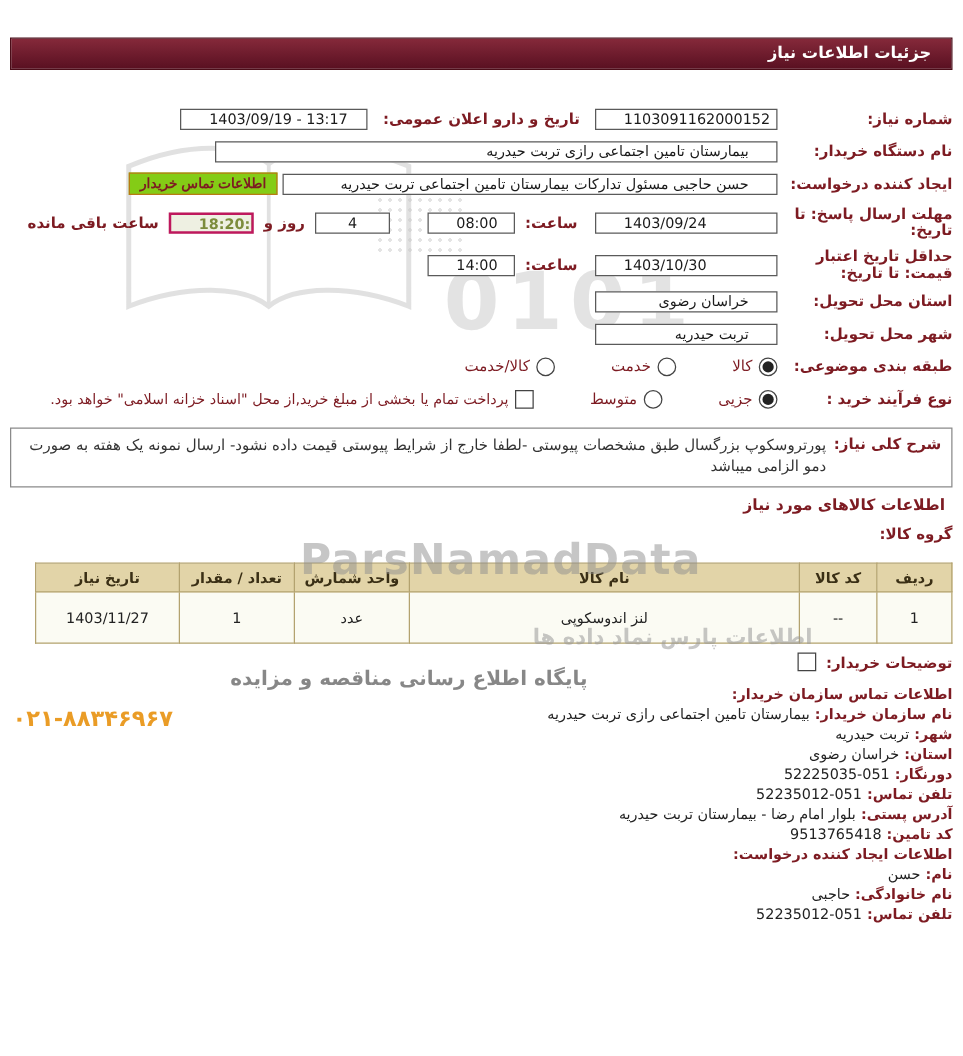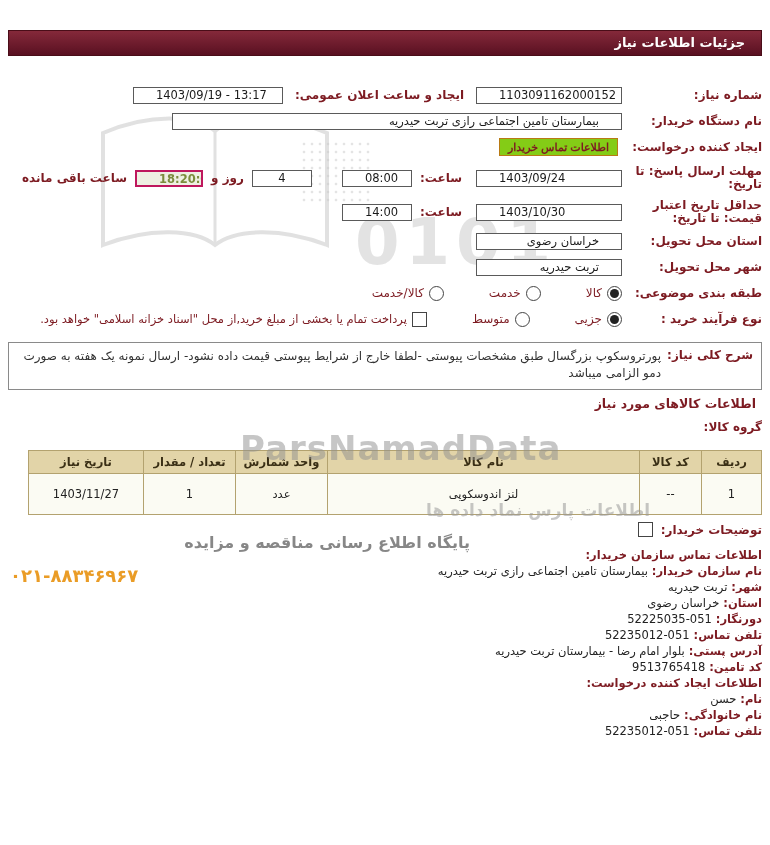--- a/index.html
+++ b/index.html
@@ -72,31 +72,32 @@
   <div class="wm-under wm-digits">0101</div>
   <div class="wm-under wm-dots"></div>
 
   <div class="titlebar">جزئیات اطلاعات نیاز</div>
 
   <div class="form-rows">
 
     <div class="row">
       <span class="lbl col">شماره نیاز:</span>
       <div class="box w146 ltr">1103091162000152</div>
-      <span class="lbl m12">ایجاد و ساعت اعلان عمومی:</span>
+      <span class="lbl m12">تاریخ و دارو اعلان عمومی:</span>
       <div class="box w150 ltr m12">1403/09/19 - 13:17</div>
     </div>
 
     <div class="row">
       <span class="lbl col">نام دستگاه خریدار:</span>
       <div class="box w450">بیمارستان تامین اجتماعی رازی تربت حیدریه</div>
     </div>
 
     <div class="row">
       <span class="lbl col">ایجاد کننده درخواست:</span>
+      <div class="box w396">حسن حاجبی مسئول تدارکات بیمارستان تامین اجتماعی تربت حیدریه</div>
       <button class="contact-btn">اطلاعات تماس خریدار</button>
     </div>
 
     <div class="row tall">
       <span class="lbl col">مهلت ارسال پاسخ: تا تاریخ:</span>
       <div class="box w146 ltr">1403/09/24</div>
       <span class="lbl m14">ساعت:</span>
       <div class="box w70 ltr center m8">08:00</div>
       <div class="box w60 ltr center m30">4</div>
       <span class="lbl m8">روز و</span>

